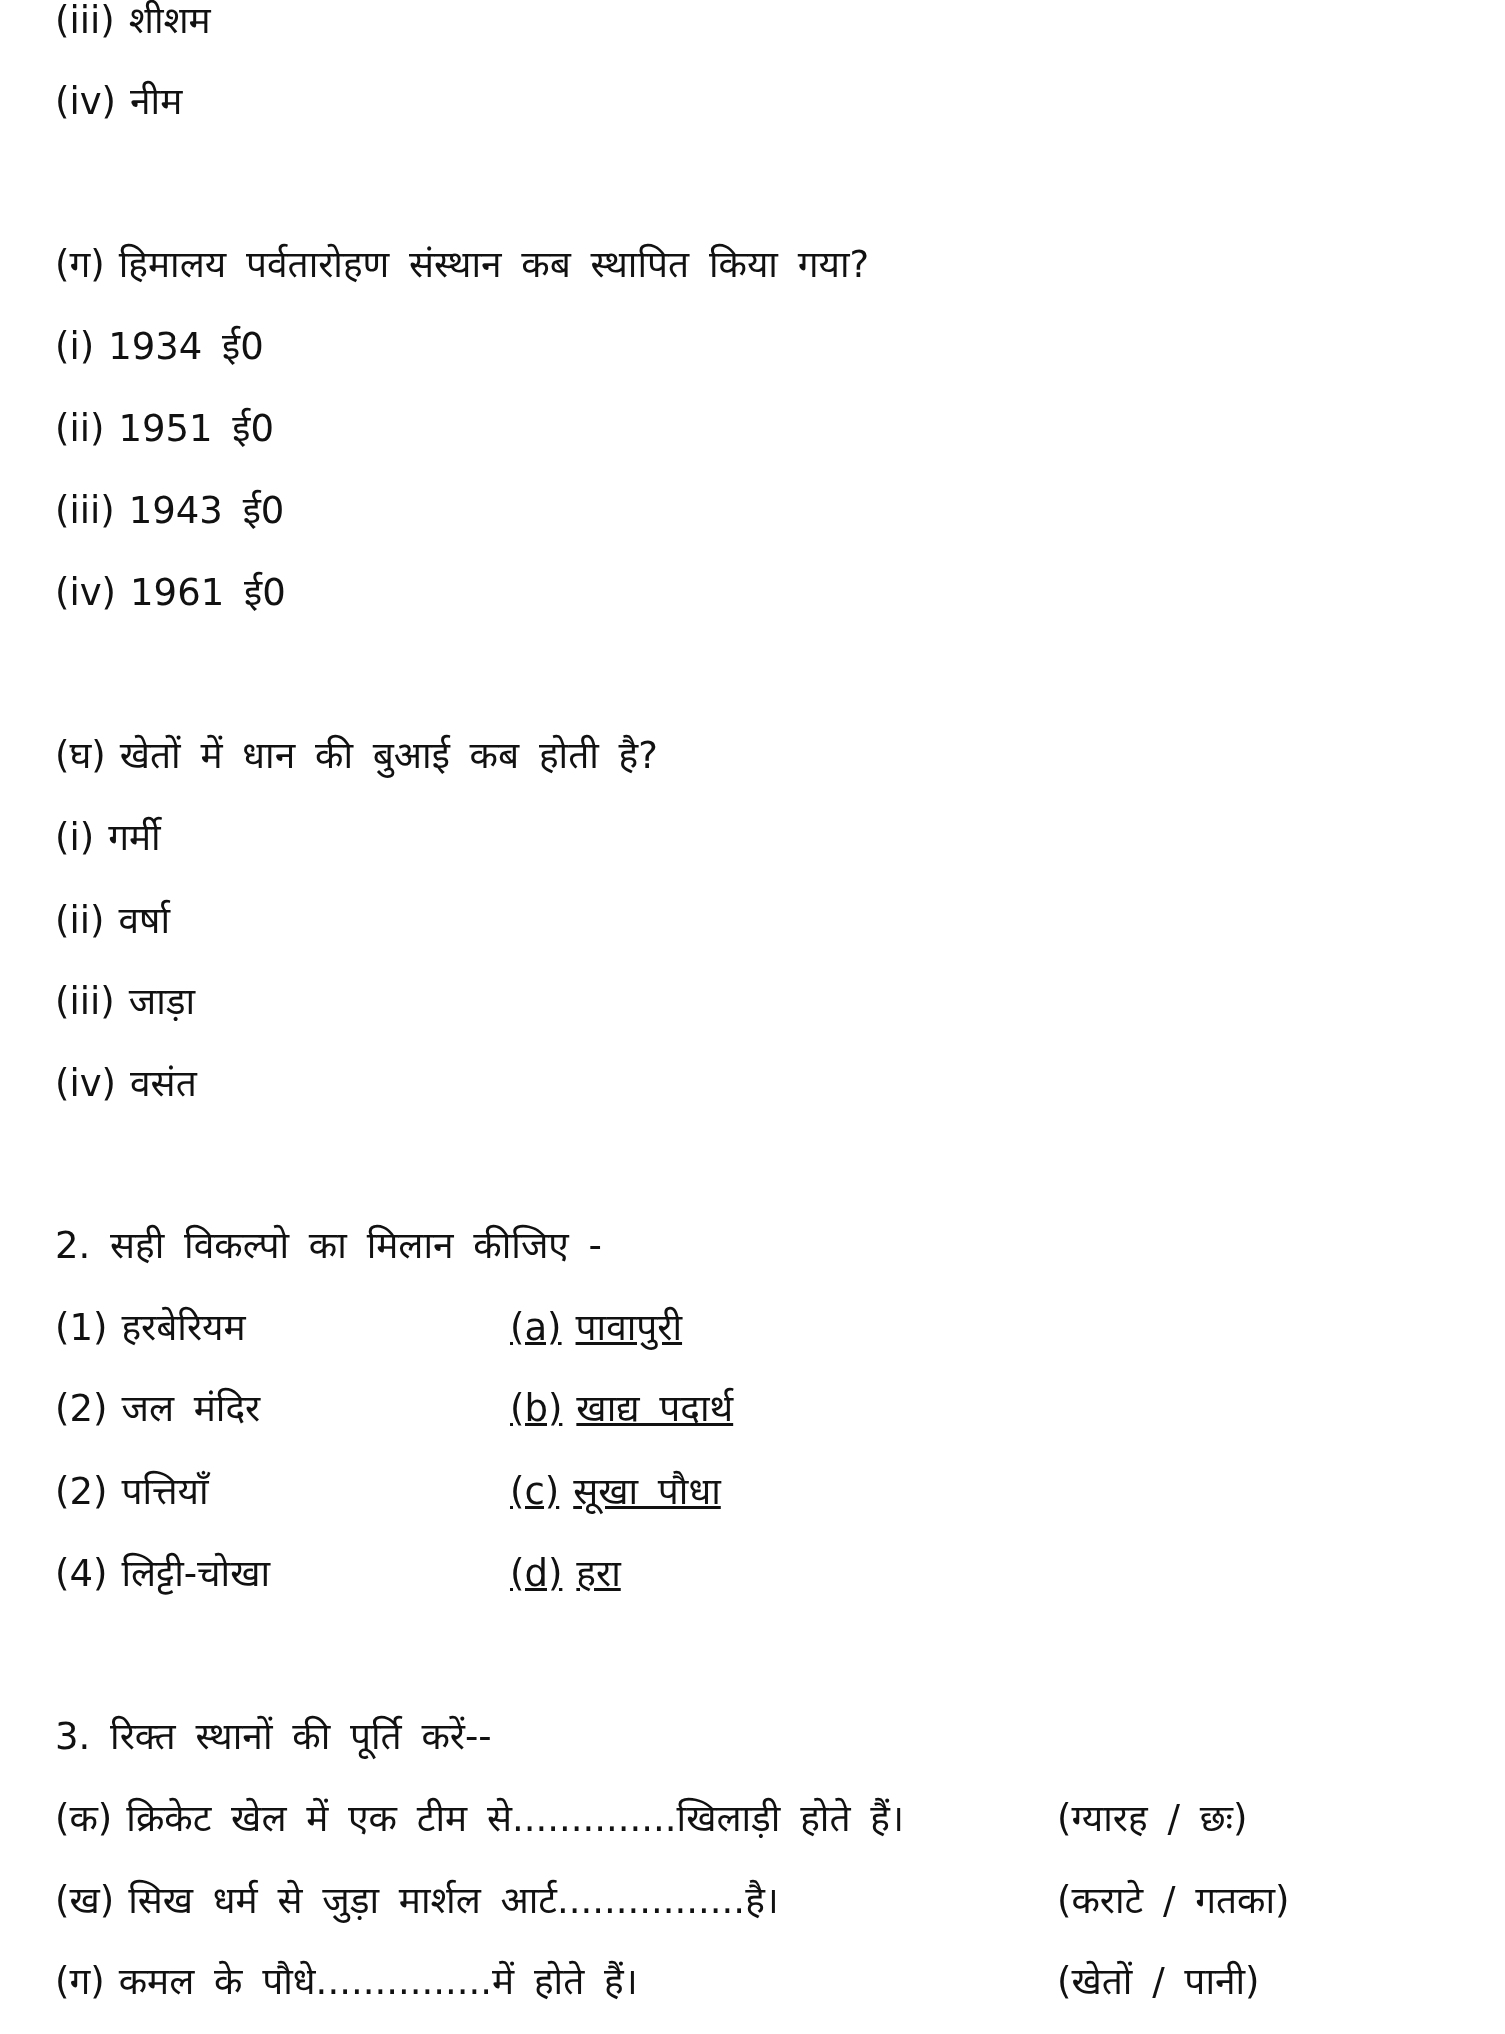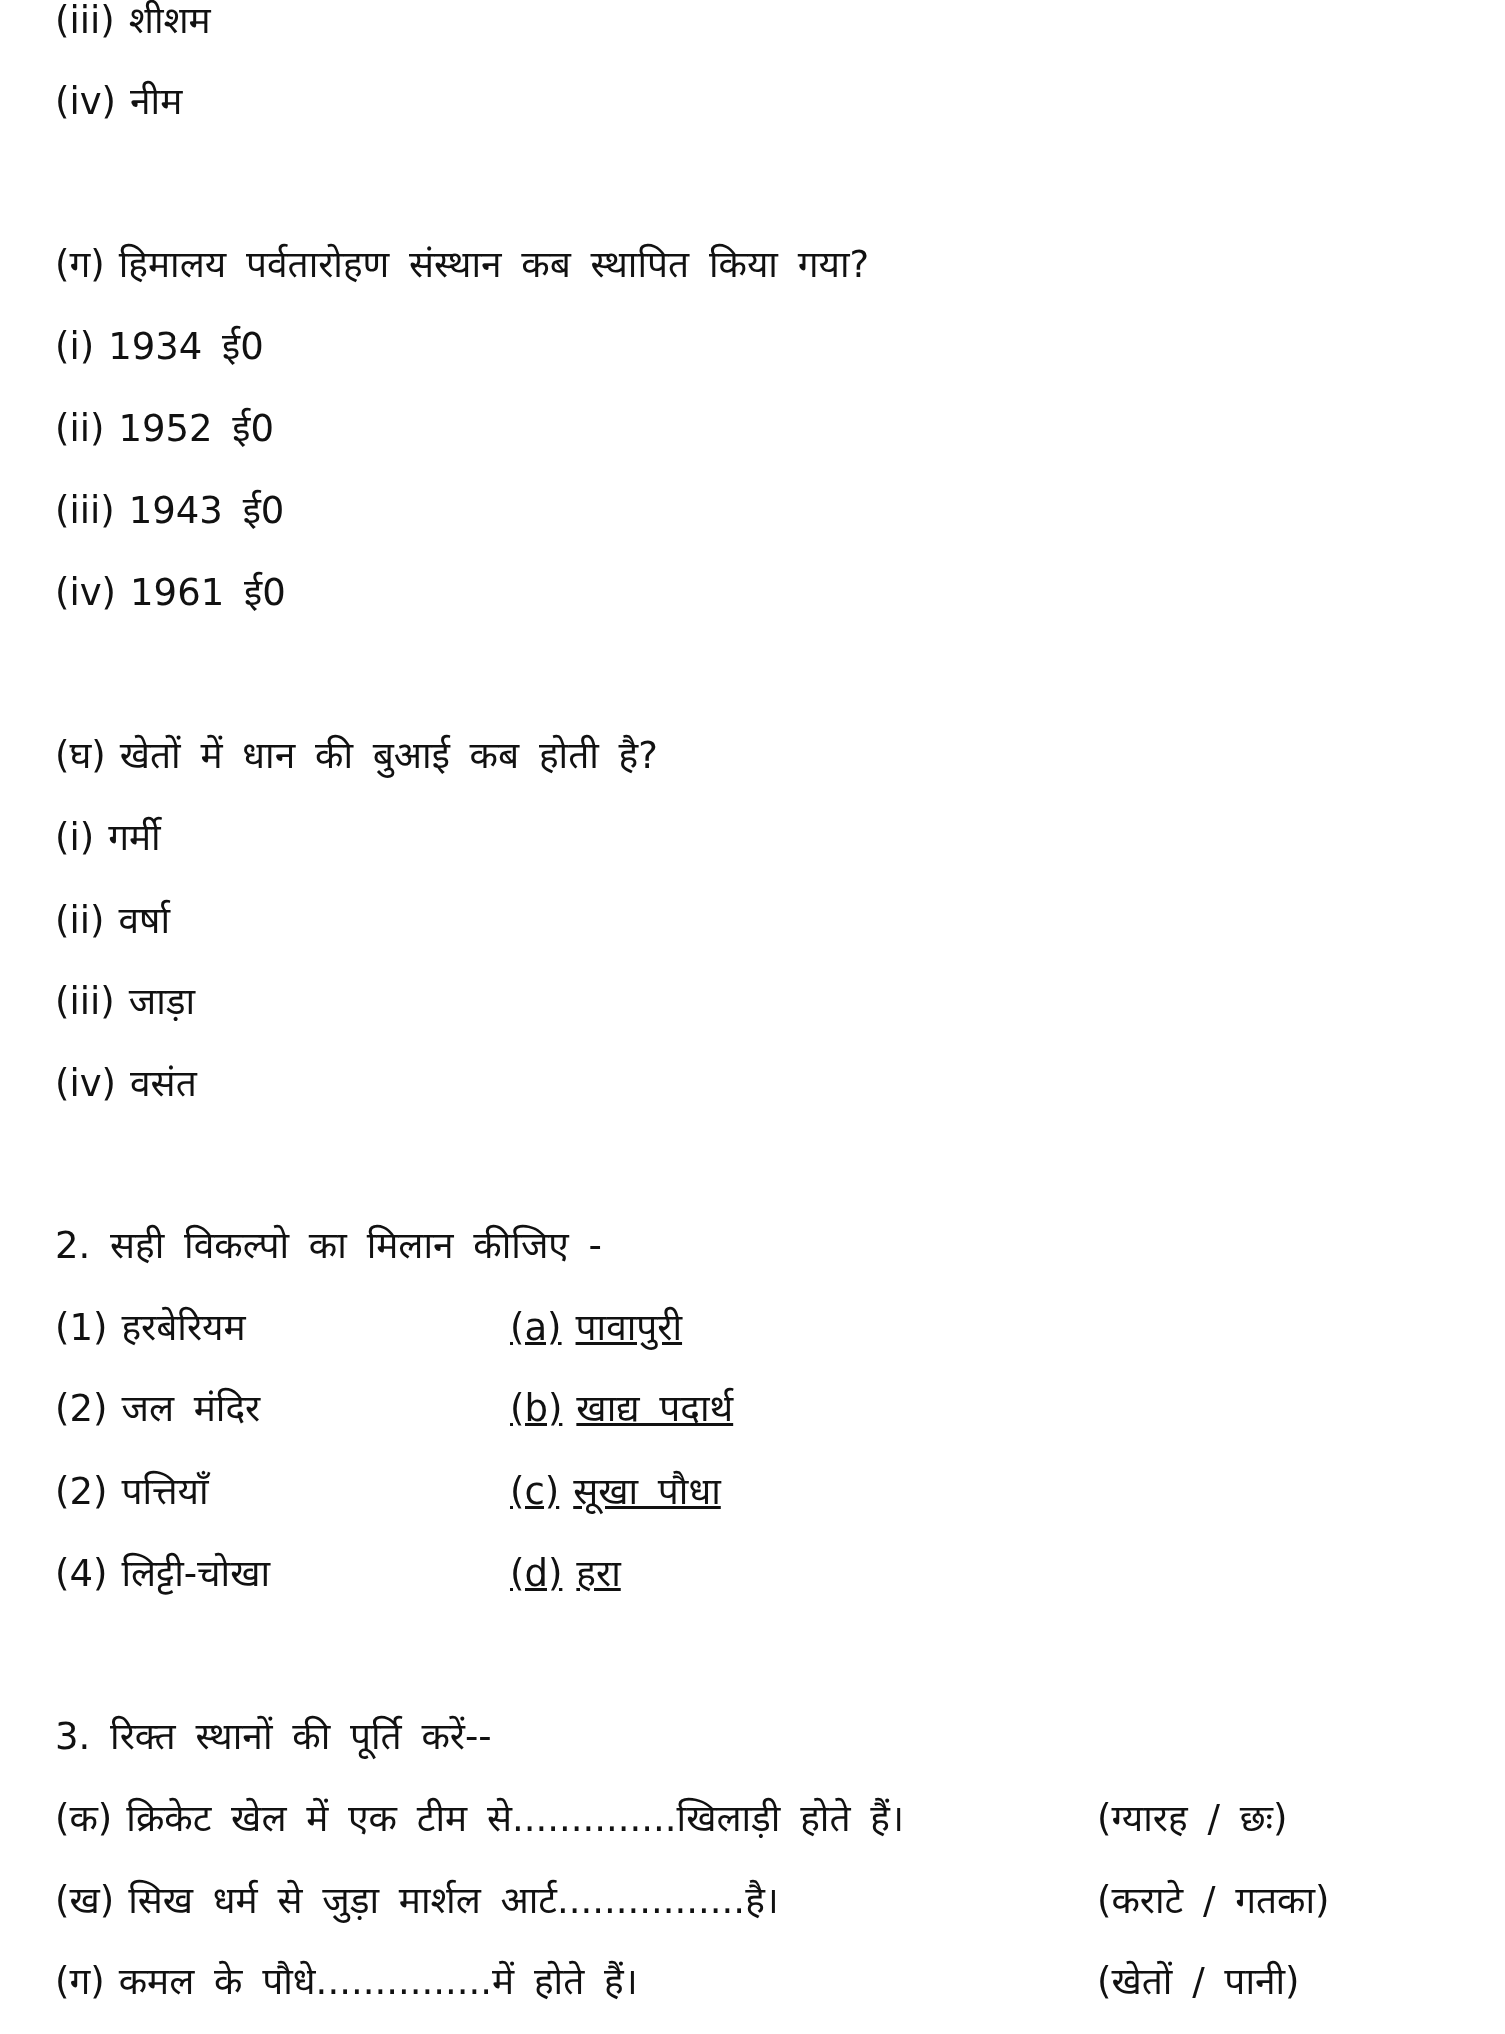--- a/index.html
+++ b/index.html
@@ -8,42 +8,42 @@
     font-family: "DejaVu Sans", "Liberation Sans", sans-serif;
     color: #111111;
   }
   .line {
     position: absolute; left: 55px;
     font-size: 37px; line-height: 50px; white-space: nowrap;
     word-spacing: 8px;
   }
   .lbl { margin-right: 14px; text-align: center; }
   .col2 { position: absolute; left: 455px; white-space: nowrap; text-decoration: underline; }
-  .opt-right { position: absolute; left: 1057px; white-space: nowrap; margin-left: 40px; }
+  .opt-right { position: absolute; left: 1057px; white-space: nowrap; }
 </style>
 </head>
 <body>
 
 <div>
 
   <div class="line" style="top:-4px">
     <span class="lbl">(iii)</span><span>शीशम</span>
   </div>
   <div class="line" style="top:77px">
     <span class="lbl">(iv)</span><span>नीम</span>
   </div>
 
   <div class="line" style="top:240px">
     <span class="lbl">(ग)</span><span>हिमालय पर्वतारोहण संस्थान कब स्थापित किया गया?</span>
   </div>
   <div class="line" style="top:322px">
     <span class="lbl">(i)</span><span>1934 ई0</span>
   </div>
   <div class="line" style="top:404px">
-    <span class="lbl">(ii)</span><span>1952 ई0</span>
+    <span class="lbl">(ii)</span><span>1951 ई0</span>
   </div>
   <div class="line" style="top:486px">
     <span class="lbl">(iii)</span><span>1943 ई0</span>
   </div>
   <div class="line" style="top:568px">
     <span class="lbl">(iv)</span><span>1961 ई0</span>
   </div>
 
   <div class="line" style="top:731px">
     <span class="lbl">(घ)</span><span>खेतों में धान की बुआई कब होती है?</span>

